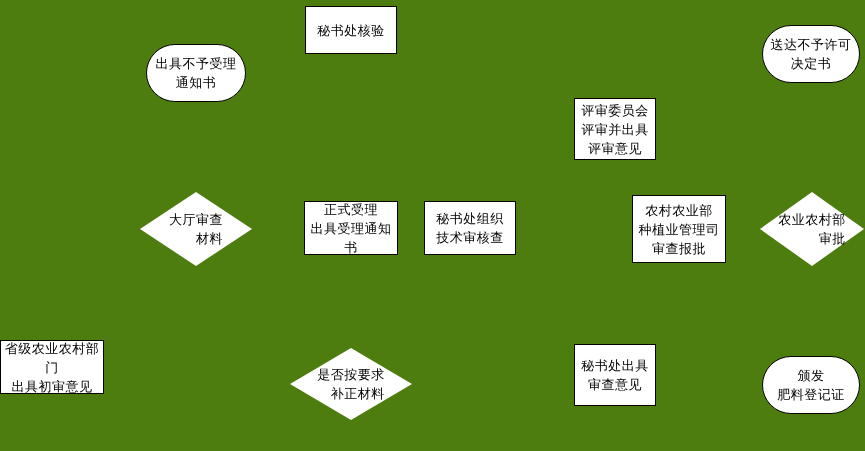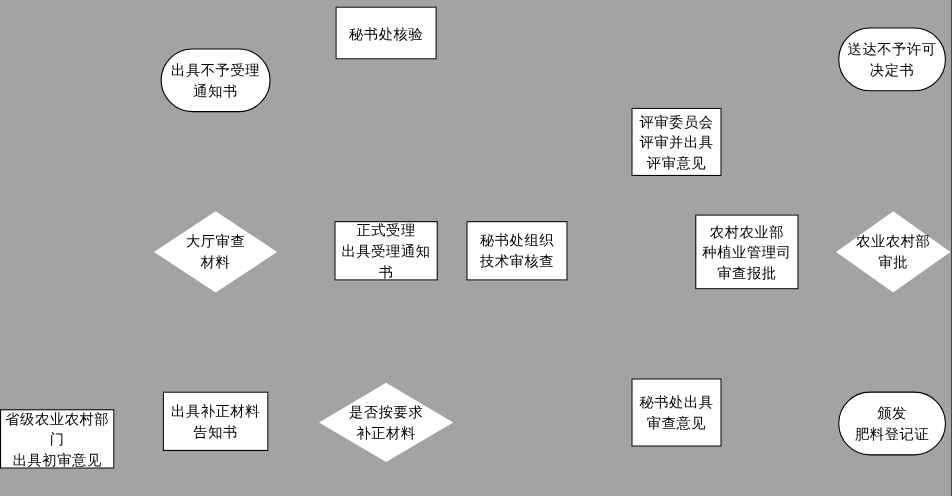--- a/index.html
+++ b/index.html
@@ -4,21 +4,21 @@
 <style>
   html, body {
     margin: 0;
     padding: 0;
     background: #000000;
   }
   #canvas {
     position: relative;
     width: 865px;
     height: 451px;
-    background: #a3a3a3;
+    background: #4d7c0f;
     overflow: hidden;
     font-family: "Liberation Sans", sans-serif;
   }
   .node {
     position: absolute;
     box-sizing: border-box;
     color: #000000;
     background: #ffffff;
     display: flex;
     align-items: center;
@@ -55,21 +55,21 @@
   }
   .diamond-shape {
     clip-path: polygon(50% 0%, 100% 50%, 50% 100%, 0% 50%);
   }
   .diamond-label {
     position: relative;
     z-index: 2;
     color: #000000;
     font-size: 13px;
     line-height: 19px;
-    text-align: center;
+    text-align: right;
     white-space: pre-line;
     letter-spacing: 0.5px;
   }
   .node-label {
     pointer-events: none;
   }
 </style>
 </head>
 <body>
 
@@ -92,24 +92,22 @@
     <div class="node rect" style="left: 424px; top: 201px; width: 92px; height: 54px;"><div class="node-label">秘书处组织
 技术审核查</div></div>
     <div class="node rect" style="left: 632px; top: 195px; width: 94px; height: 68px;"><div class="node-label">农村农业部
 种植业管理司
 审查报批</div></div>
     <div class="diamond-wrap" style="left: 760px; top: 192px; width: 104px; height: 74px;">
       <div class="diamond-shape"></div>
       <div class="diamond-label node-label">农业农村部
 审批</div>
     </div>
-    <div class="node rect" style="left: 0px; top: 372px; width: 104px; height: 54px; text-align: center;"><div class="node-label">省级农业农村部门
+    <div class="node rect" style="left: 0px; top: 340px; width: 104px; height: 54px; text-align: center;"><div class="node-label">省级农业农村部门
 出具初审意见</div></div>
-    <div class="node rect" style="left: 148px; top: 356px; width: 96px; height: 54px;"><div class="node-label">出具补正材料
-告知书</div></div>
     <div class="diamond-wrap" style="left: 290px; top: 348px; width: 122px; height: 72px;">
       <div class="diamond-shape"></div>
       <div class="diamond-label node-label">是否按要求
 补正材料</div>
     </div>
     <div class="node rect" style="left: 574px; top: 344px; width: 82px; height: 62px;"><div class="node-label">秘书处出具
 审查意见</div></div>
     <div class="node round" style="left: 762px; top: 356px; width: 98px; height: 58px;"><div class="node-label">颁发
 肥料登记证</div></div>
   </div>

